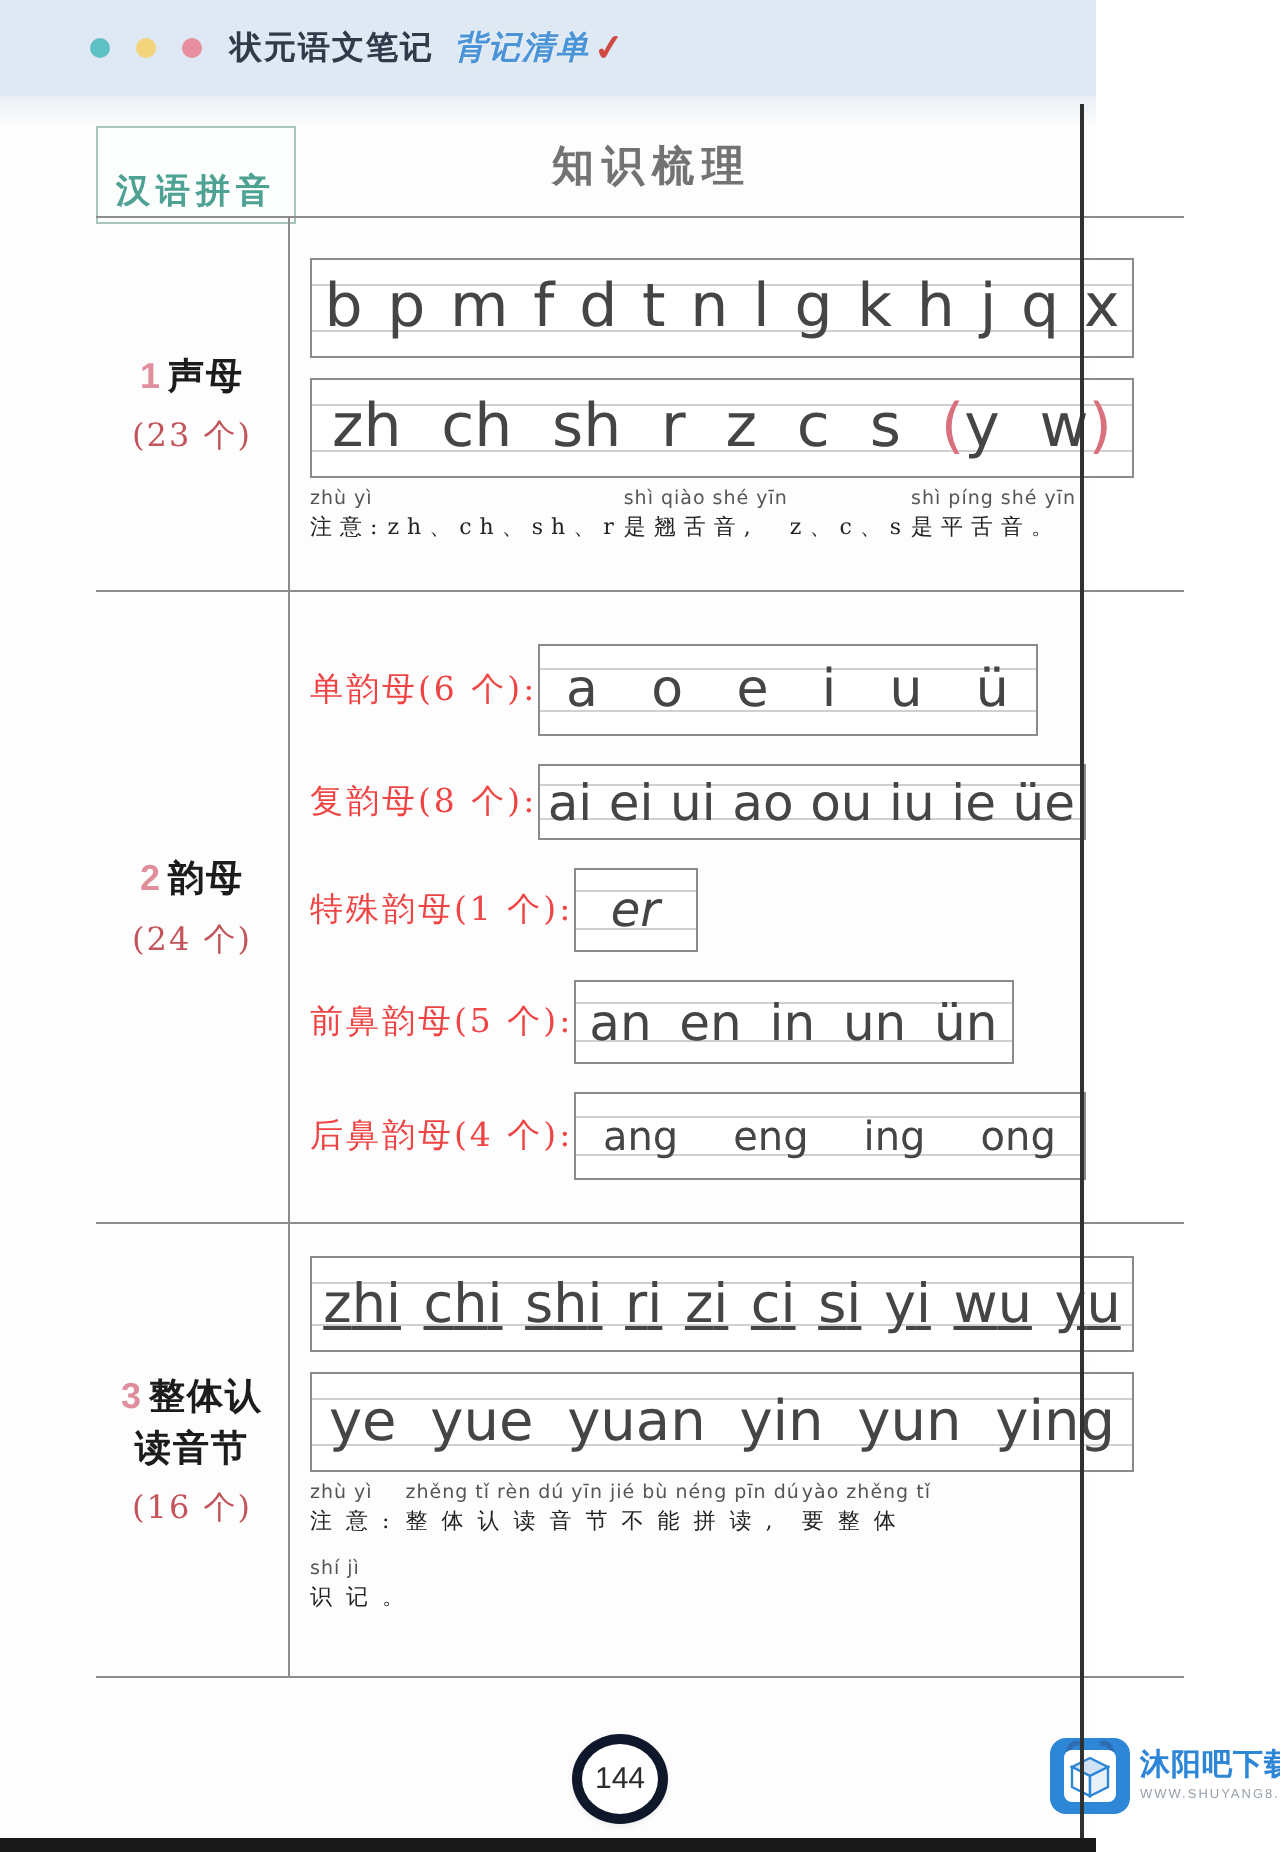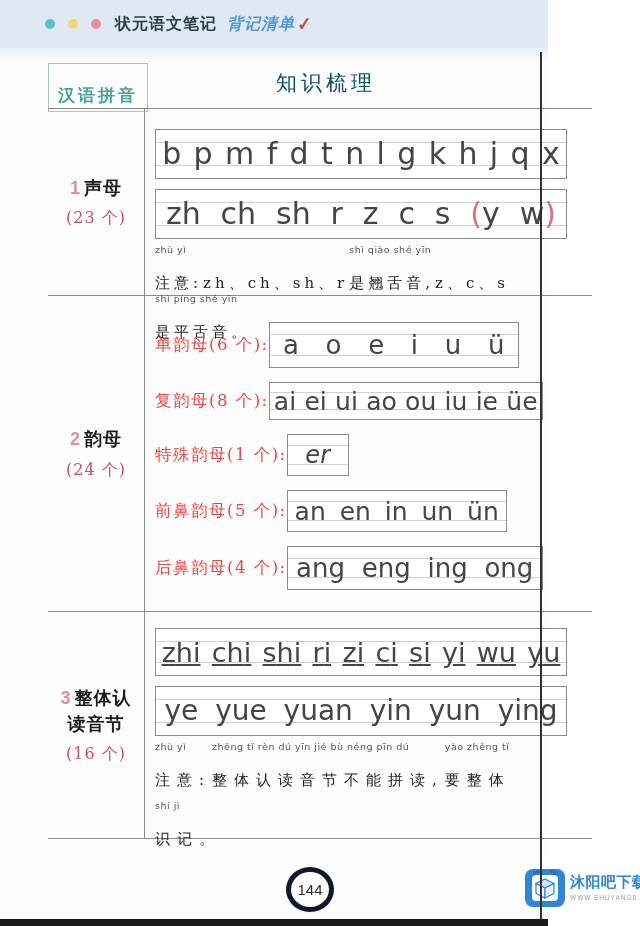--- a/index.html
+++ b/index.html
@@ -25,21 +25,21 @@
   .dots{display:flex;align-items:center;gap:13px;margin-right:14px;}
   .dot{width:10px;height:10px;border-radius:50%;display:inline-block;}
   .brand{font-size:16px;font-weight:bold;color:var(--brand-dark);letter-spacing:1px;}
   .tagline{font-size:16px;font-weight:bold;font-style:italic;color:var(--tagline-blue);margin-left:10px;letter-spacing:1px;text-shadow:0 0 1px #fff;}
   .check{color:var(--check-red);font-weight:bold;font-size:18px;margin-left:2px;transform:rotate(-5deg);display:inline-block;}
 
   
   .titlebar{position:absolute;top:62px;left:48px;width:544px;height:40px;}
   .badge{position:absolute;left:0;top:1px;border:1.6px solid #a9c6ba;color:var(--badge-teal);
     font-family:"DejaVu Serif",serif;font-weight:bold;font-size:17px;padding:20px 9px 4px;letter-spacing:3px;background:#fcfefd;}
-  .ptitle{position:absolute;left:12px;right:0;top:7px;text-align:center;font-size:21px;font-weight:normal;color:#0c4a6e;letter-spacing:4px;}
+  .ptitle{position:absolute;left:12px;right:0;top:7px;text-align:center;font-size:21px;font-weight:bold;color:#737373;letter-spacing:4px;}
 
   
   .table{position:absolute;left:48px;top:108px;width:544px;border-top:1.6px solid var(--line-gray);border-bottom:1.6px solid var(--line-gray);box-sizing:border-box;}
   .trow{display:flex;border-bottom:1.6px solid var(--line-gray);box-sizing:border-box;}
   .trow:last-child{border-bottom:none;}
   .row1{height:187px;} .row2{height:316px;} .row3{height:226px;}
   .lblcell{width:97px;min-width:97px;border-right:1.5px solid var(--line-gray);display:flex;flex-direction:column;justify-content:center;align-items:center;gap:7px;box-sizing:border-box;}
   .lnm{font-size:18px;font-weight:bold;color:#1c1c1c;letter-spacing:1px;line-height:1.45;text-align:center;}
   .num{color:var(--num-pink);margin-right:3px;font-weight:bold;}
   .lnm2:empty{display:none;}
@@ -53,21 +53,21 @@
     display:flex;align-items:center;justify-content:space-around;
     color:#454545;font-family:"DejaVu Sans",sans-serif;background-color:#fff;}
   .pgrid .tok{white-space:nowrap;line-height:1;}
   .paren{color:var(--paren-red);}
   .gridgap{height:10px;}
 
   
   .note{display:flex;flex-wrap:wrap;align-items:flex-end;margin-top:5px;padding-right:4px;}
   .seg{display:inline-flex;flex-direction:column;align-items:flex-start;margin-right:1px;}
   .py{font-size:9.5px;color:#555;height:13px;white-space:nowrap;font-family:"DejaVu Sans",sans-serif;letter-spacing:0.5px;}
-  .zh{font-size:15px;color:#232323;font-family:"DejaVu Serif",serif;line-height:1.35;letter-spacing:4px;margin-top:16px;}
+  .zh{font-size:11px;color:#232323;font-family:"DejaVu Serif",serif;line-height:1.35;letter-spacing:4px;}
   .row3 .zh{letter-spacing:7px;}
   .brk{width:100%;height:10px;}
 
   
   .krow{display:flex;align-items:center;margin-bottom:14px;}
   .klabel{font-family:"DejaVu Serif",serif;font-size:16.5px;color:#ef4444;letter-spacing:1.5px;white-space:nowrap;}
 
   
   .pagenum{position:absolute;left:286px;top:867px;width:38px;height:35px;border-radius:50%;
     background:#fff;border:5px solid #0f172a;box-shadow:0 1px 3px rgba(0,0,0,.08);
@@ -205,21 +205,21 @@
               <div class="pgrid" style="width: 220px; height: 42px; font-size: 25px;">
                 <span class="tok"><span>a</span><span>n</span></span>
                 <span class="tok"><span>e</span><span>n</span></span>
                 <span class="tok"><span>i</span><span>n</span></span>
                 <span class="tok"><span>u</span><span>n</span></span>
                 <span class="tok"><span>ü</span><span>n</span></span>
               </div>
             </div>
             <div class="krow">
               <span class="klabel">后鼻韵母(4 个):</span>
-              <div class="pgrid" style="width: 256px; height: 44px; font-size: 26px;">
+              <div class="pgrid" style="width: 256px; height: 44px; font-size: 20px;">
                 <span class="tok"><span>a</span><span>n</span><span>g</span></span>
                 <span class="tok"><span>e</span><span>n</span><span>g</span></span>
                 <span class="tok"><span>i</span><span>n</span><span>g</span></span>
                 <span class="tok"><span>o</span><span>n</span><span>g</span></span>
               </div>
             </div>
           </div>
       </div>
     </div>
 

